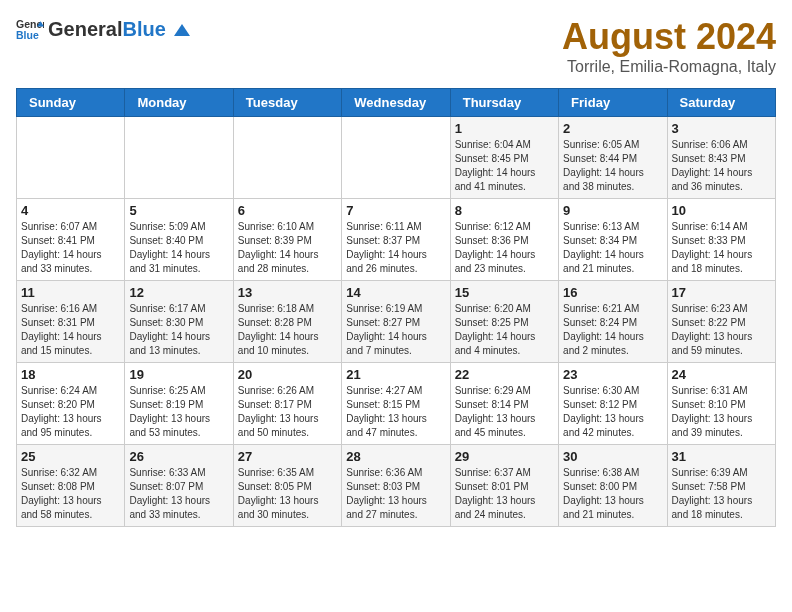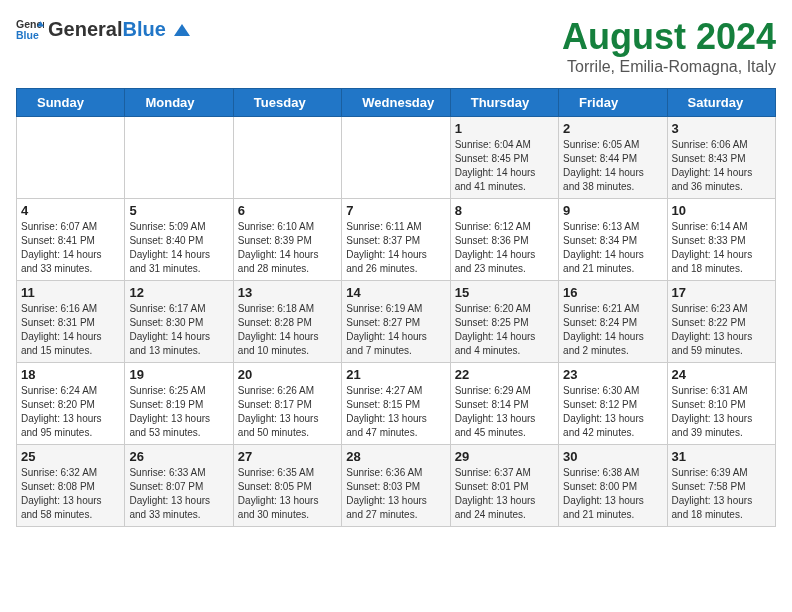--- a/index.html
+++ b/index.html
@@ -24,38 +24,38 @@
     .logo-icon {
       width: 28px;
       height: 28px;
     }
     .title-area {
       text-align: right;
     }
     .main-title {
       font-size: 36px;
       font-weight: bold;
-      color: #15803d;
+      color: #a16207;
     }
     .subtitle {
       font-size: 16px;
       color: #555;
       text-align: right;
     }
     table {
       width: 100%;
       border-collapse: collapse;
       table-layout: fixed;
     }
     thead th {
       background-color: #2176c7;
       color: #fff;
       font-size: 13px;
       font-weight: bold;
-      padding: 6px 20px;
+      padding: 6px 12px;
       text-align: left;
       border: 1px solid #1a5fa0;
     }
     tbody td {
       border: 1px solid #ccc;
       vertical-align: top;
       padding: 4px;
       font-size: 10.5px;
       color: #222;
       min-height: 80px;

